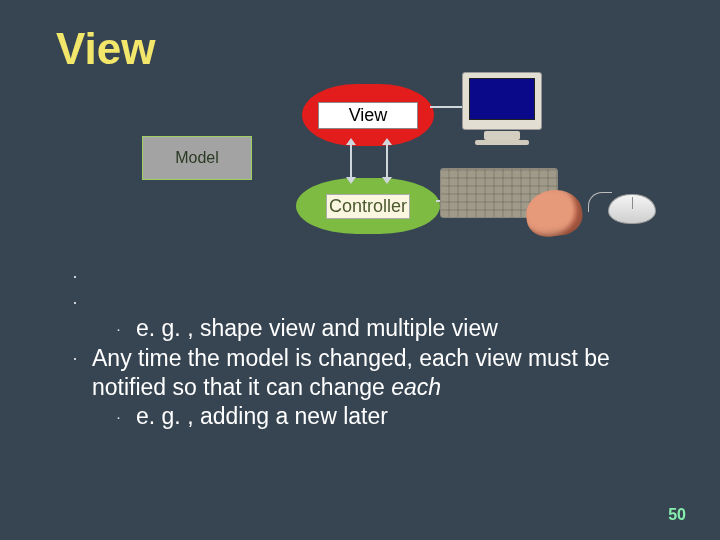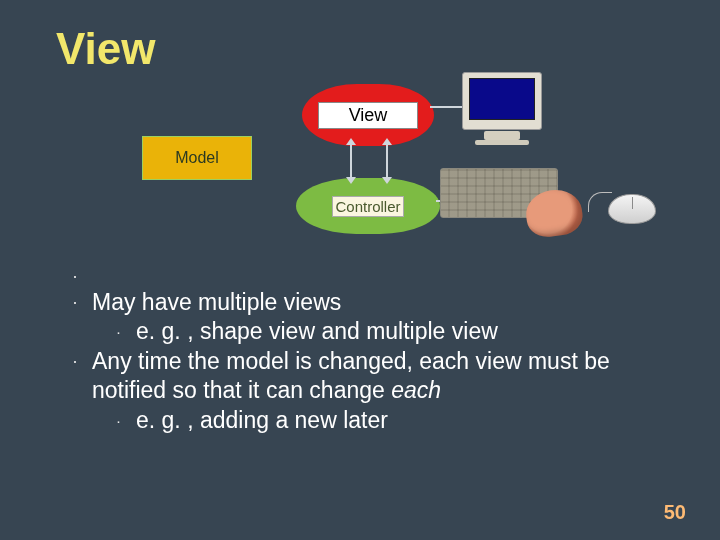--- a/index.html
+++ b/index.html
@@ -30,21 +30,21 @@
     left: 130px;
     width: 520px;
     height: 170px;
   }
   .model-box {
     position: absolute;
     left: 12px;
     top: 54px;
     width: 110px;
     height: 44px;
-    background: #eab308;
+    background: #a3a3a3;
     border: 1px solid #9cd060;
     display: flex;
     align-items: center;
     justify-content: center;
     color: #2b3a22;
     font-size: 16px;
   }
   
   .model-box::after {
     content: "";
@@ -82,21 +82,21 @@
     background: #7dbb43;
     border-radius: 50% / 60%;
     display: flex;
     align-items: center;
     justify-content: center;
   }
   .controller-bubble .inner {
     background: #fbf6e0;
     border: 1px solid #aaa;
     padding: 1px 2px;
-    font-size: 15px;
+    font-size: 18px;
     color: #4a5a2e;
   }
   .arrow {
     position: absolute;
     width: 2px;
     background: #cfd6dc;
   }
   .arrow::before, .arrow::after {
     content: "";
     position: absolute;
@@ -231,22 +231,22 @@
     padding-top: 3px;
   }
   .content .sub { padding-left: 44px; }
   .content .sub .dot { font-size: 15px; padding-top: 5px; }
   .content em { font-style: italic; }
 
   .pagenum {
     position: absolute;
     right: 34px;
     bottom: 16px;
-    color: #fdba74;
-    font-size: 20px;
+    color: #86efac;
+    font-size: 16px;
     font-weight: bold;
   }
 </style>
 </head>
 <body>
 
 <div class="slide">
   <div class="title">View</div>
 
   <div class="diagram">
@@ -284,21 +284,20 @@
     <div class="mouse-cord"></div>
     <div class="mouse"></div>
   </div>
 
   <div class="content" id="bullets">
       <div class="row">
         <div class="dot">·</div>
       </div>
       <div class="row">
         <div class="dot">·</div>
-        <div>May have multiple views</div>
       </div>
       <div class="row sub">
         <div class="dot">·</div>
         <div>e. g. , shape view and multiple view</div>
       </div>
       <div class="row">
         <div class="dot">·</div>
         <div>Any time the model is changed, each view must be notified so that it can change <em>each</em></div>
       </div>
       <div class="row sub">

